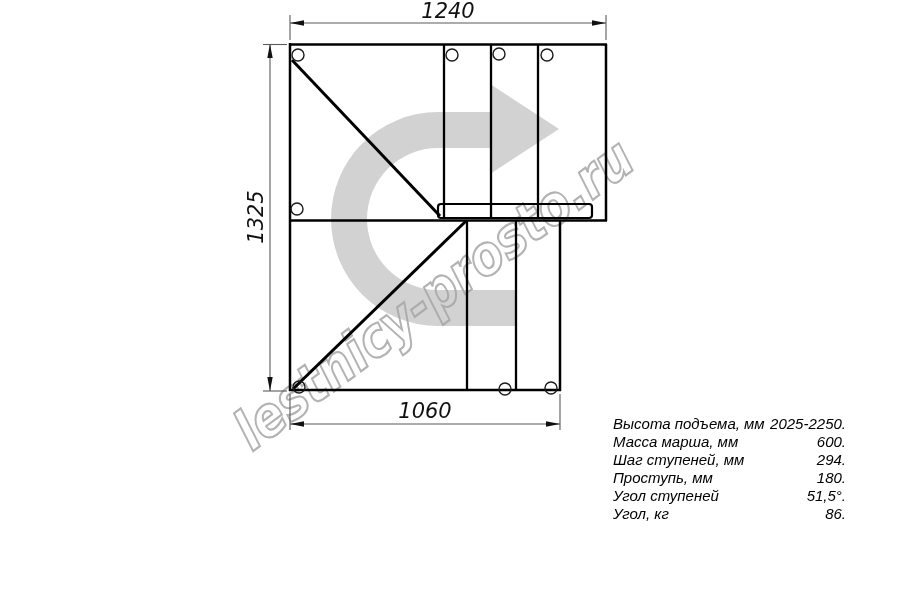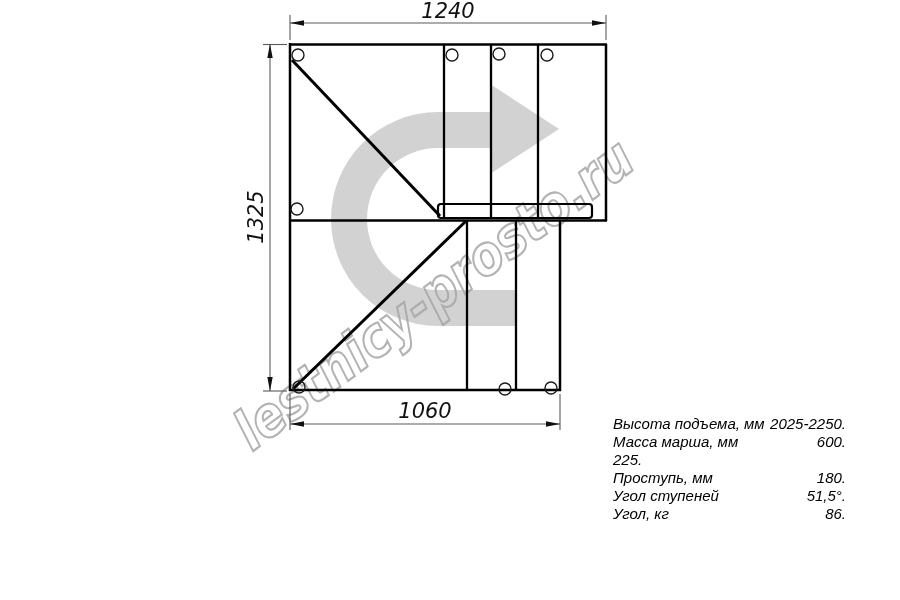--- a/index.html
+++ b/index.html
@@ -122,21 +122,22 @@
 <div class="specs">
   <div class="spec-row">
     <span class="spec-label">Высота подъема, мм</span>
     <span class="spec-value">2025-2250.</span>
   </div>
   <div class="spec-row">
     <span class="spec-label">Масса марша, мм</span>
     <span class="spec-value">600.</span>
   </div>
   <div class="spec-row">
-    <span class="spec-value">225.</span>
+    <span class="spec-label">Шаг ступеней, мм</span>
+    <span class="spec-value">294.</span>
   </div>
   <div class="spec-row">
     <span class="spec-label">Проступь, мм</span>
     <span class="spec-value">180.</span>
   </div>
   <div class="spec-row">
     <span class="spec-label">Угол ступеней</span>
     <span class="spec-value">51,5°.</span>
   </div>
   <div class="spec-row">

